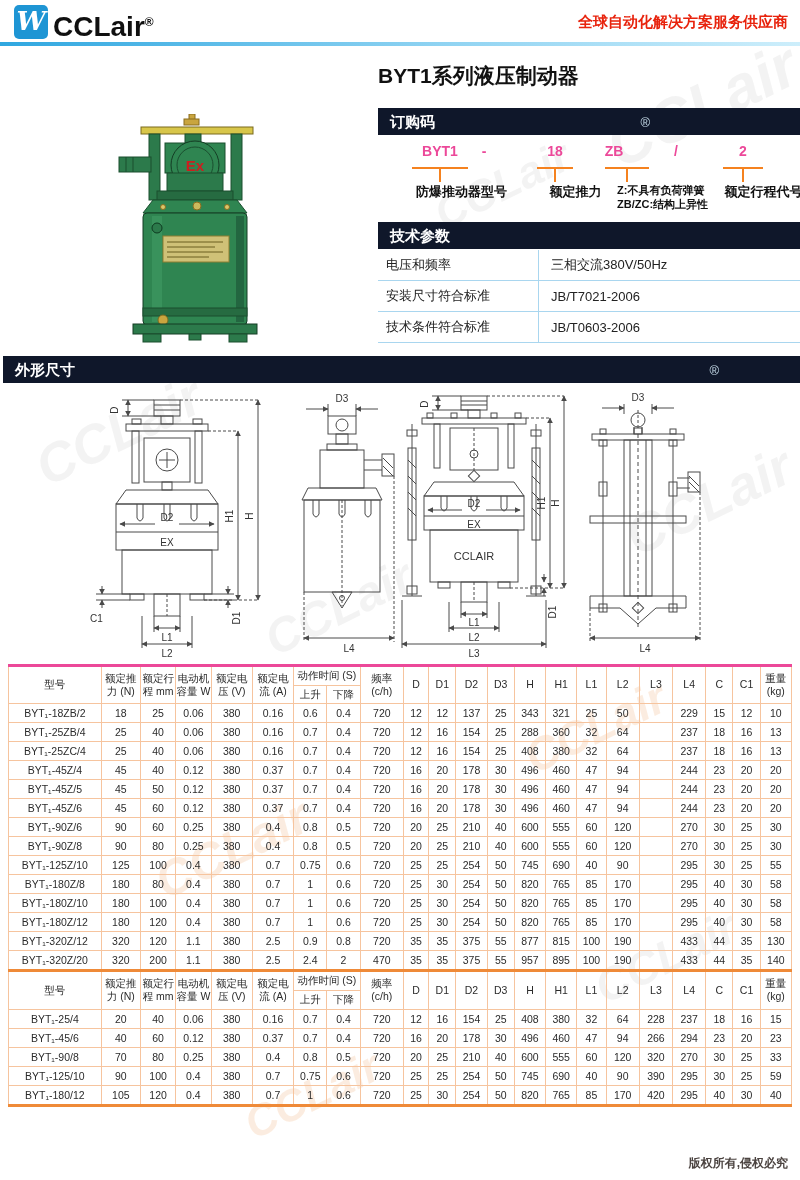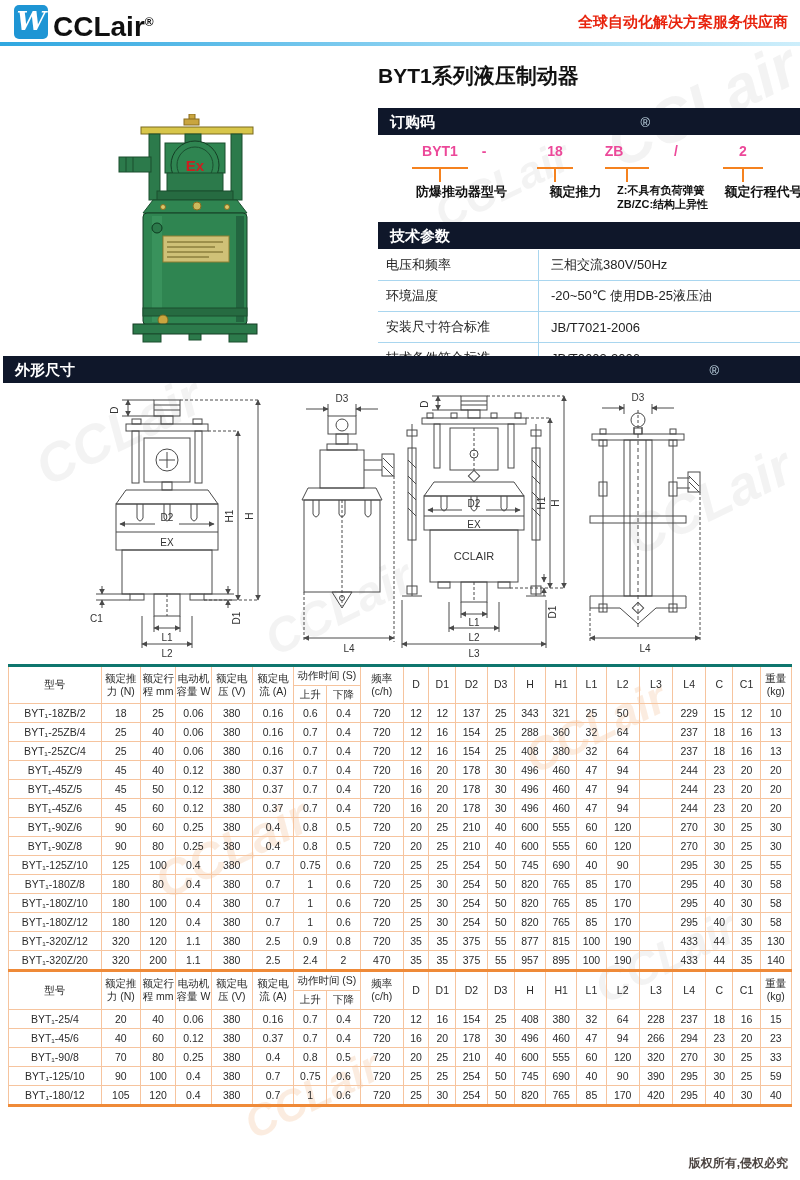--- a/index.html
+++ b/index.html
@@ -42,21 +42,21 @@
   .params td.lab{width:148px;}
   .params td.val{border-left:1px solid #a9d6ef;padding-left:12px;}
   
   .dims-bar{position:absolute;top:356px;left:3px;width:800px;z-index:2;box-sizing:border-box;}
   .drawings{position:absolute;top:390px;left:0;width:800px;height:272px;z-index:1;}
   .dw{position:absolute;top:0;}
   svg text{font-size:10px;fill:#333;font-family:"Liberation Sans","DejaVu Sans",sans-serif;}
   
   .spec-wrap{position:absolute;top:664px;left:8px;width:784px;z-index:1;}
   table.spec{width:784px;border-collapse:collapse;table-layout:fixed;
-             border-top:3px solid #0f766e;border-bottom:3px solid #ef8a38;}
+             border-top:3px solid #ec4899;border-bottom:3px solid #ef8a38;}
   .spec th,.spec td{border:1px solid #f6c49e;font-weight:normal;color:#2b2b2b;
                     text-align:center;vertical-align:middle;background:transparent;}
   .spec th{font-size:10.5px;padding:2px 0;line-height:1.3;}
   .spec td{font-size:10.5px;height:18px;padding:0 1px;}
   thead.sec2 tr:first-child th{border-top:3px solid #ef8a38;}
   .footer{position:absolute;top:1155px;right:12px;font-size:12px;font-weight:bold;
           color:#4b4340;z-index:2;}
 </style>
 </head>
 <body>
@@ -152,24 +152,20 @@
     <div class="oc-label" style="left:365px">额定行程代号</div>
   </div>
   <div class="sec-bar">
     <span>技术参数</span>
   </div>
   <table class="params">
     <tbody>
       <tr>
         <td class="lab">电压和频率</td>
         <td class="val">三相交流380V/50Hz</td>
-      </tr>
-      <tr>
-        <td class="lab">环境温度</td>
-        <td class="val">-20~50℃ 使用DB-25液压油</td>
       </tr>
       <tr>
         <td class="lab">安装尺寸符合标准</td>
         <td class="val">JB/T7021-2006</td>
       </tr>
       <tr>
         <td class="lab">技术条件符合标准</td>
         <td class="val">JB/T0603-2006</td>
       </tr>
     </tbody>
@@ -541,21 +537,21 @@
           <td>380</td>
           <td>32</td>
           <td>64</td>
           <td></td>
           <td>237</td>
           <td>18</td>
           <td>16</td>
           <td>13</td>
         </tr>
         <tr>
-          <td class="model">BYT₁-45Z/9</td>
+          <td class="model">BYT₁-45Z/4</td>
           <td>45</td>
           <td>40</td>
           <td>0.12</td>
           <td>380</td>
           <td>0.37</td>
           <td>0.7</td>
           <td>0.4</td>
           <td>720</td>
           <td>16</td>
           <td>20</td>

